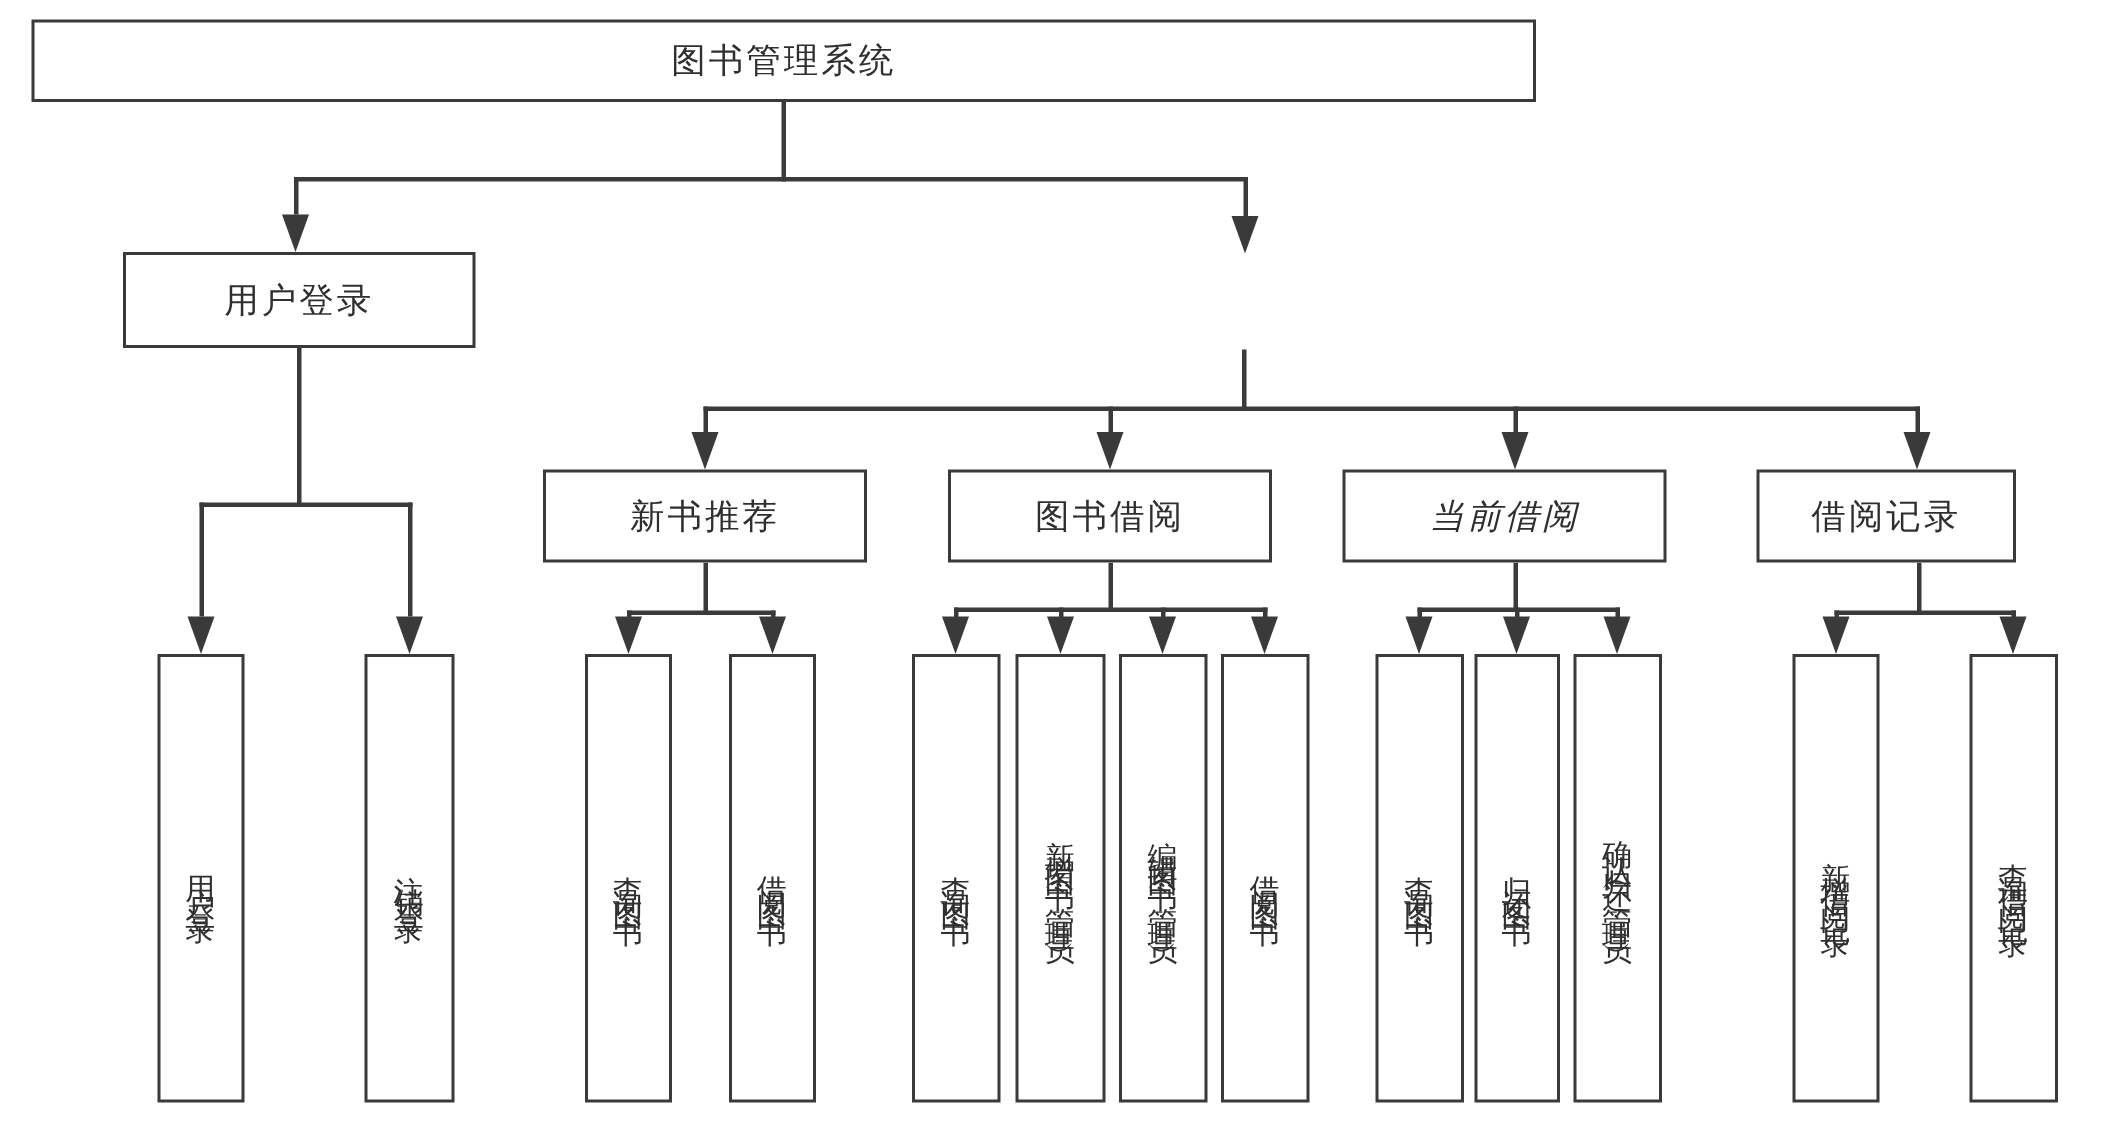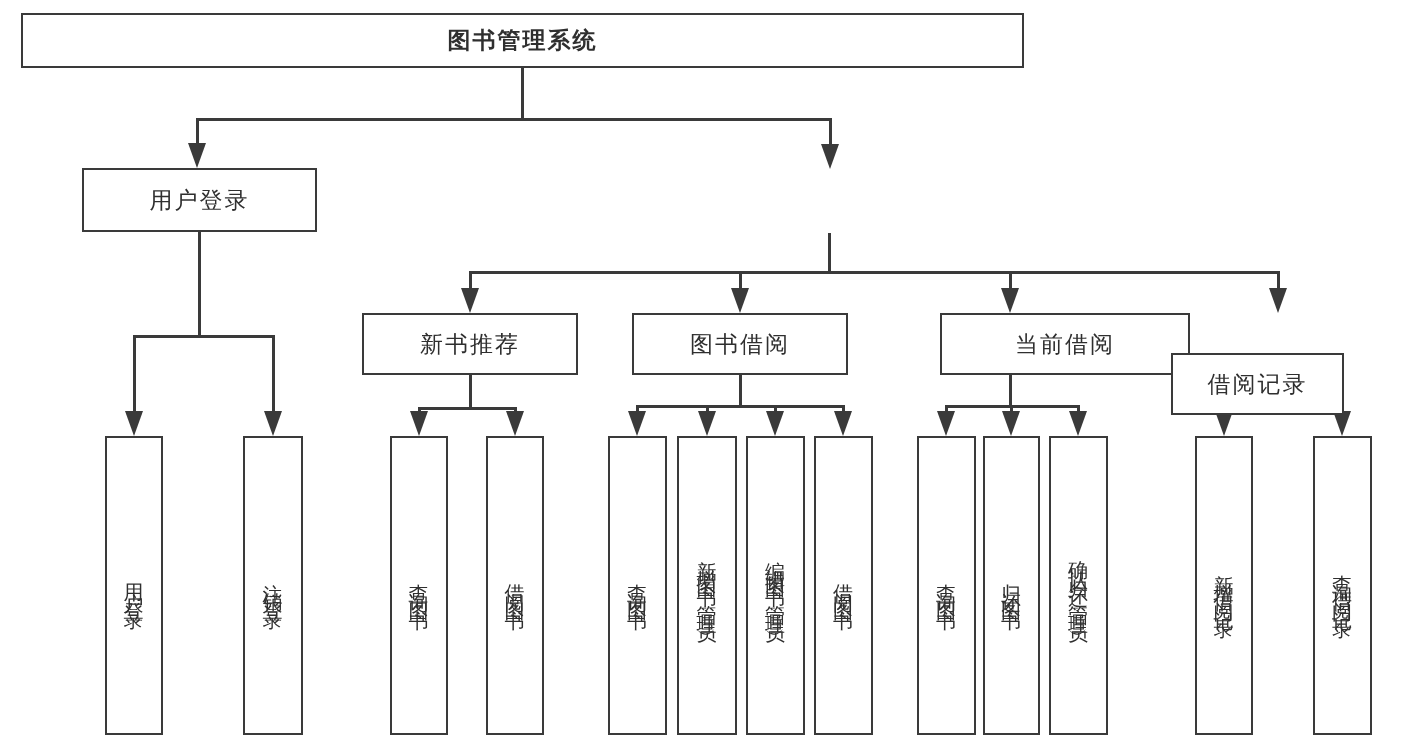--- a/index.html
+++ b/index.html
@@ -100,38 +100,38 @@
   <div class="cline" style="left:1077px;top:405px;width:3px;height:8px;"></div>
   <div class="arrow" style="left:1069px;top:411px;"></div>
 
   <div class="cline" style="left:1278px;top:375px;width:3px;height:35px;"></div>
   <div class="cline" style="left:1223px;top:407px;width:121px;height:3px;"></div>
   <div class="cline" style="left:1223px;top:407px;width:3px;height:8px;"></div>
   <div class="arrow" style="left:1215px;top:411px;"></div>
   <div class="cline" style="left:1341px;top:407px;width:3px;height:8px;"></div>
   <div class="arrow" style="left:1333px;top:411px;"></div>
 
-  <div class="node" style="left:21px;top:13px;width:1003px;height:55px;font-weight:bold;">
+  <div class="node" style="left:21px;top:13px;width:1003px;height:55px;">
     <span>图书管理系统</span>
   </div>
 
   <div class="node" style="left:82px;top:168px;width:235px;height:64px;">
     <span>用户登录</span>
   </div>
 
   <div class="node" style="left:362px;top:313px;width:216px;height:62px;">
     <span>新书推荐</span>
   </div>
   <div class="node" style="left:632px;top:313px;width:216px;height:62px;">
     <span>图书借阅</span>
   </div>
-  <div class="node" style="left:940px;top:313px;width:250px;height:62px;">
+  <div class="node" style="left:895px;top:313px;width:216px;height:62px;font-style:italic;">
     <span>当前借阅</span>
   </div>
-  <div class="node" style="left:1171px;top:313px;width:173px;height:62px;margin-top:40px;">
+  <div class="node" style="left:1171px;top:313px;width:173px;height:62px;">
     <span>借阅记录</span>
   </div>
 
   <div class="vnode" style="left:105px;top:436px;width:58px;height:299px;">
     <span class="vtext">用户登录</span>
   </div>
   <div class="vnode" style="left:243px;top:436px;width:60px;height:299px;">
     <span class="vtext">注销登录</span>
   </div>
 

